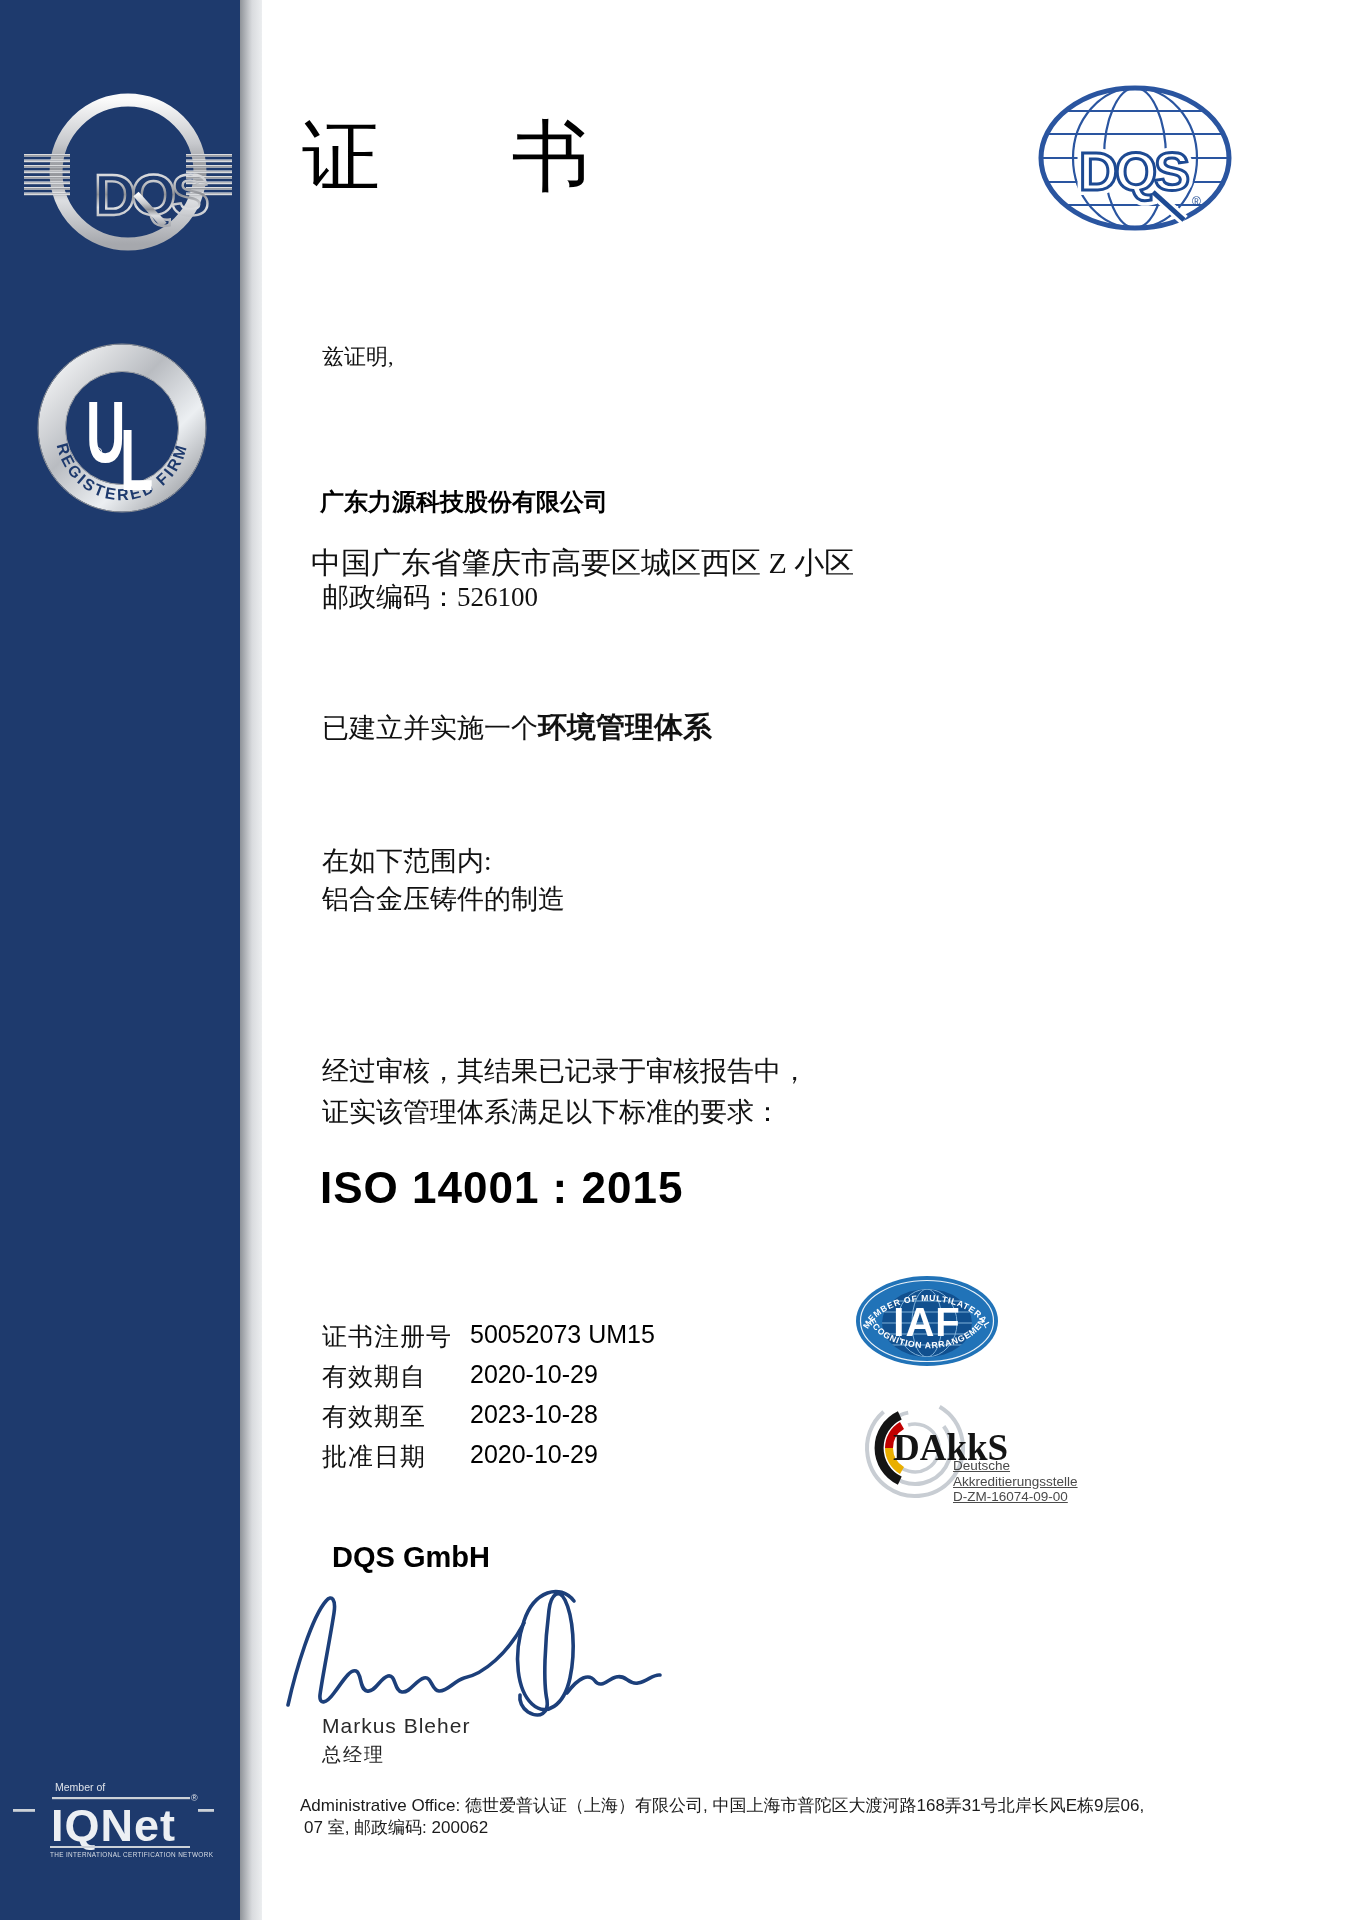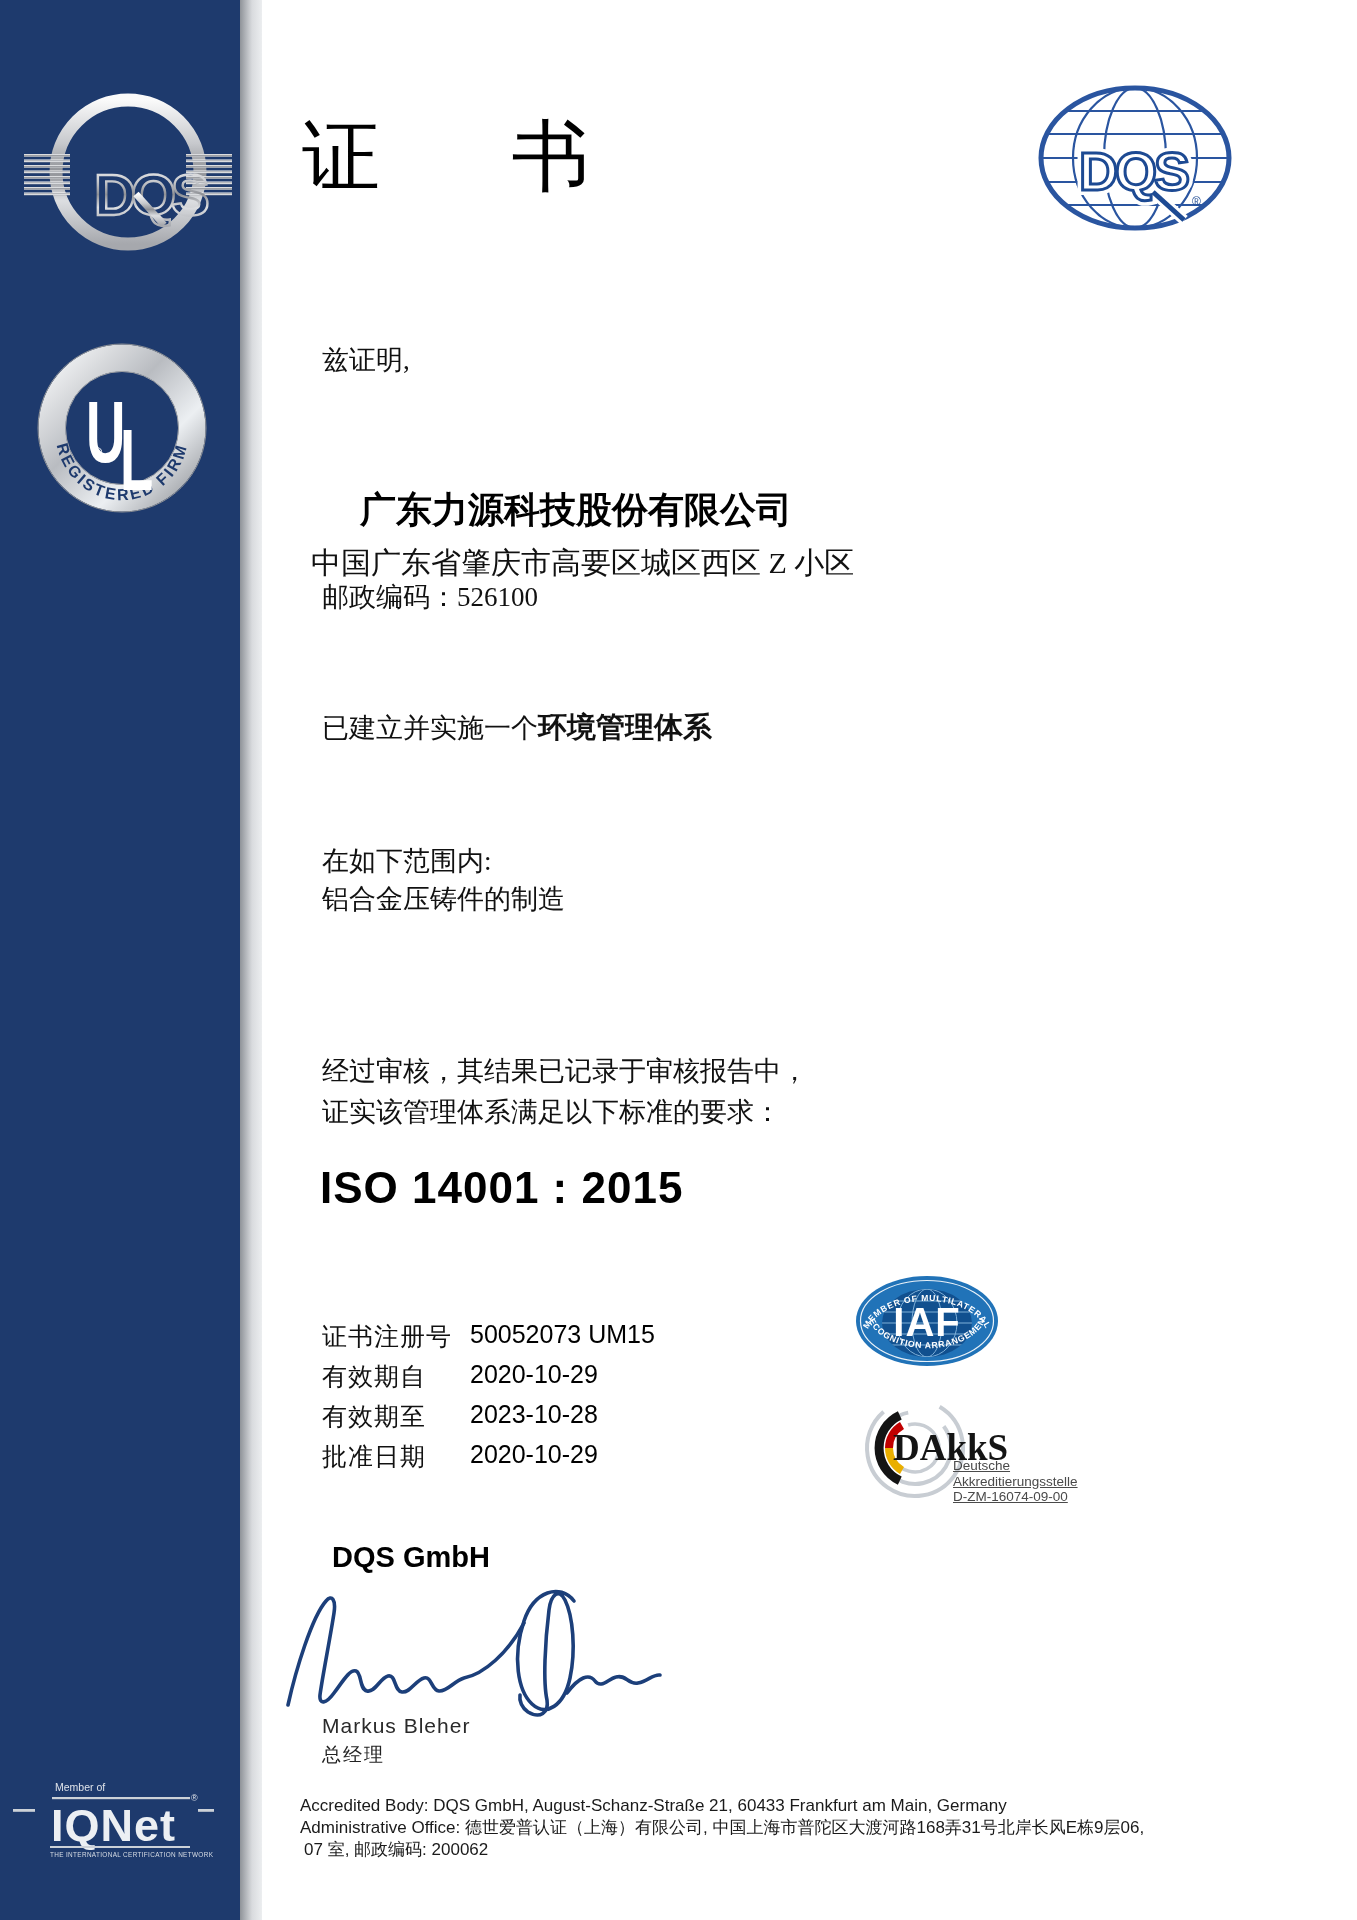--- a/index.html
+++ b/index.html
@@ -7,22 +7,22 @@
         font-family:"Liberation Serif","DejaVu Serif",serif;color:#111;}
   .abs{position:absolute;}
   
   .sidebar{left:0;top:0;width:240px;height:1920px;background:#1e3a6d;}
   .edge-strip{left:240px;top:0;width:22px;height:1920px;
               background:linear-gradient(to right,#8f9399,#d9dbde 55%,#eceef0);}
   
   .cert-title{left:302px;top:118px;font-size:78px;line-height:1;letter-spacing:2px;word-spacing:108px;color:#000;}
   .globe-svg{left:1032px;top:82px;}
   
-  .intro{left:322px;top:342px;font-size:27px;}
-  .company{left:320px;top:486px;font-size:36px;font-weight:bold;color:#000;margin-left:40px;}
+  .intro{left:322px;top:342px;font-size:22px;}
+  .company{left:320px;top:486px;font-size:24px;font-weight:bold;color:#000;}
   .addr1{left:311px;top:543px;font-size:30px;}
   .addr2{left:322px;top:579px;font-size:27px;}
   .statement{left:322px;top:708px;font-size:27px;}
   .statement b{font-size:29px;font-weight:bold;}
   .scope-label{left:322px;top:843px;font-size:27px;}
   .scope-text{left:322px;top:881px;font-size:27px;}
   .audit{left:322px;top:1051px;font-size:27px;line-height:41px;}
   .iso{left:320px;top:1163px;font-size:44px;font-weight:bold;letter-spacing:1px;
        font-family:"Liberation Sans","DejaVu Sans",sans-serif;color:#000;}
   
@@ -238,18 +238,17 @@
            C 304,67 301,33 293,17 C 287,5 279,11 277,27 C 273,59 271,99 275,117 C 277,130 268,136 256,129
            C 250,125 247,118 248,112"></path>
       <path d="M 295,110 C 307,94 317,90 323,98 C 329,106 336,96 344,94 C 354,91 356,102 366,100 C 376,98 381,91 388,92"></path>
     </g>
   </svg>
 
   <div class="abs signer-name">Markus Bleher</div>
   <div class="abs signer-title">总经理</div>
 
   <div class="abs footer">
-    <div>Accredited Body: DQS GmbH, August-Schanz-Straße 21, 60433 Frankfurt am Main, Germany</div>
     <div>Administrative Office: 德世爱普认证（上海）有限公司, 中国上海市普陀区大渡河路168弄31号北岸长风E栋9层06,</div>
     <div class="l3">07 室, 邮政编码: 200062</div>
   </div>
 
 </div>
 
 </body></html>

